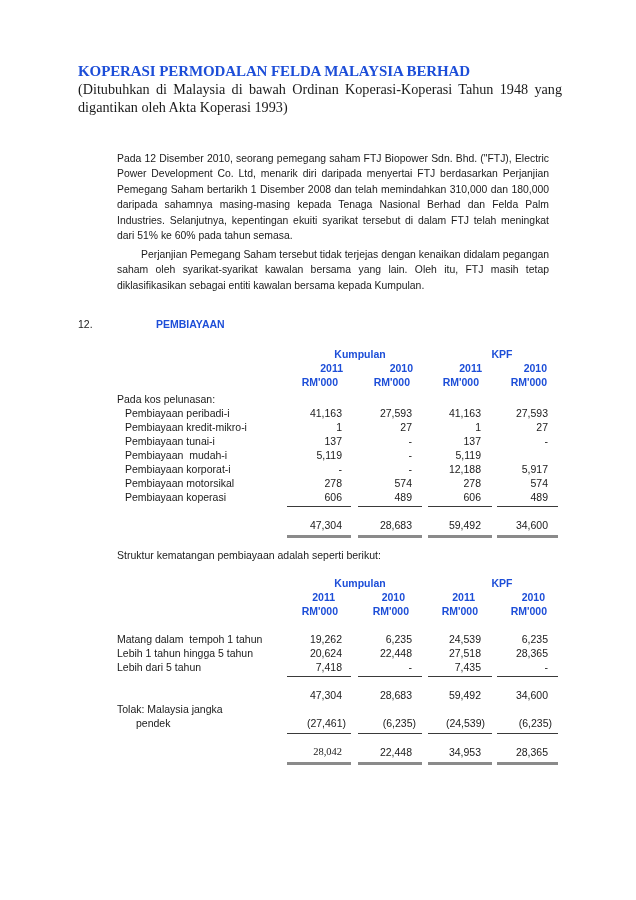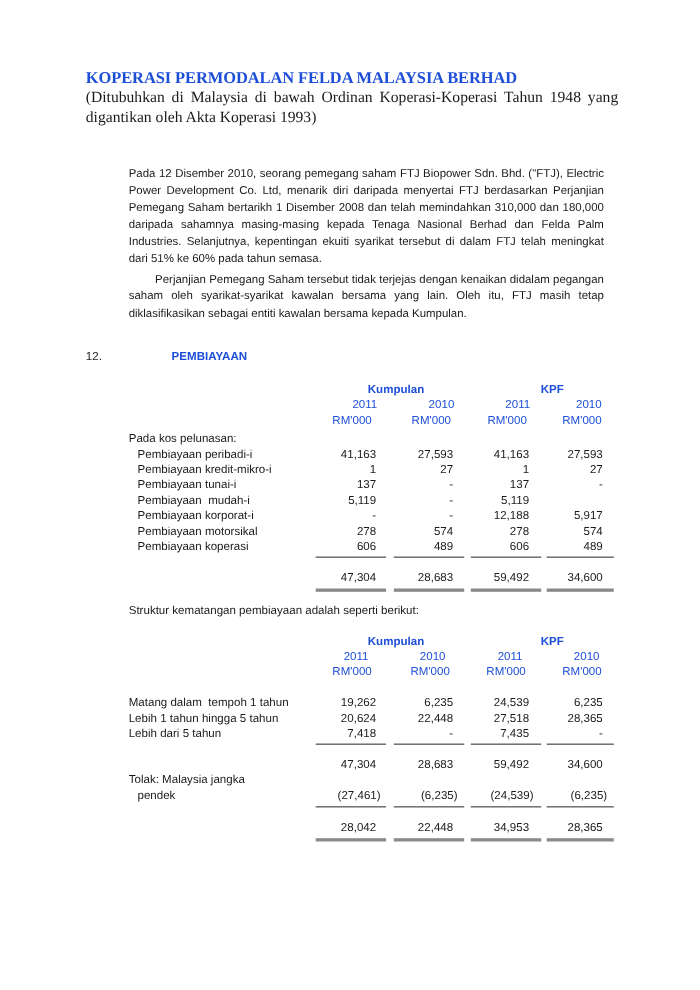--- a/index.html
+++ b/index.html
@@ -11,21 +11,21 @@
   .org-title { position: absolute; left: 78px; top: 63px; font-size: 15px; font-weight: bold; letter-spacing: -0.1px; }
   .org-sub { position: absolute; left: 78px; top: 80px; width: 484px; font-size: 14.2px; line-height: 18px; text-align: justify; text-align-last: left; }
 
   .para { position: absolute; left: 117px; width: 432px; font-size: 10.4px; line-height: 15.4px; text-align: justify; }
   .para1 { top: 151px; }
   .para2 { top: 247px; text-indent: 24px; }
 
   .sec-num { position: absolute; left: 78px; top: 318px; font-size: 10.5px; }
   .sec-title { position: absolute; left: 108px; top: 318px; font-size: 10.5px; font-weight: bold; padding-left: 48px; }
 
-  .hdr { position: absolute; font-size: 10.5px; font-weight: normal; text-align: right; }
+  .hdr { position: absolute; font-size: 10.5px; font-weight: bold; text-align: right; }
   .grp { position: absolute; font-size: 10.5px; font-weight: bold; text-align: center; }
 
   .lbl { position: absolute; left: 117px; font-size: 10.5px; white-space: pre; }
   .lbl.ind { left: 125px; }
 
   .num { position: absolute; font-size: 10.5px; text-align: right; width: 60px; }
 
   .rule { position: absolute; height: 1px; background: #3a3a3a; }
   .rule2 { position: absolute; height: 3px; background: #8a8a8a; }
 </style>
@@ -180,34 +180,34 @@
 
   <div>
     <div class="num sans" style="left:282px;top:689px;">47,304</div>
     <div class="num sans" style="left:352px;top:689px;">28,683</div>
     <div class="num sans" style="left:421px;top:689px;">59,492</div>
     <div class="num sans" style="left:488px;top:689px;">34,600</div>
   </div>
 
   <div>
     <div class="lbl sans" style="top:703px;">Tolak: Malaysia jangka</div>
-    <div class="lbl sans" style="left:125px;top:717px;">pendek</div>
+    <div class="lbl sans" style="left:136px;top:717px;">pendek</div>
     <div class="num sans" style="left:286px;top:717px;">(27,461)</div>
     <div class="num sans" style="left:356px;top:717px;">(6,235)</div>
     <div class="num sans" style="left:425px;top:717px;">(24,539)</div>
     <div class="num sans" style="left:492px;top:717px;">(6,235)</div>
   </div>
 
   <div class="rule" style="left:287px;top:733px;width:64px;"></div>
   <div class="rule" style="left:358px;top:733px;width:64px;"></div>
   <div class="rule" style="left:428px;top:733px;width:64px;"></div>
   <div class="rule" style="left:497px;top:733px;width:61px;"></div>
 
   <div>
-    <div class="num sans" style="left:282px;top:746px;">28,042</div>
+    <div class="num sans" style="left:282px;top:746px;font-family:Liberation Serif, serif;">28,042</div>
     <div class="num sans" style="left:352px;top:746px;">22,448</div>
     <div class="num sans" style="left:421px;top:746px;">34,953</div>
     <div class="num sans" style="left:488px;top:746px;">28,365</div>
   </div>
 
   <div class="rule2" style="left:287px;top:762px;width:64px;"></div>
   <div class="rule2" style="left:358px;top:762px;width:64px;"></div>
   <div class="rule2" style="left:428px;top:762px;width:64px;"></div>
   <div class="rule2" style="left:497px;top:762px;width:61px;"></div>
 </div>

